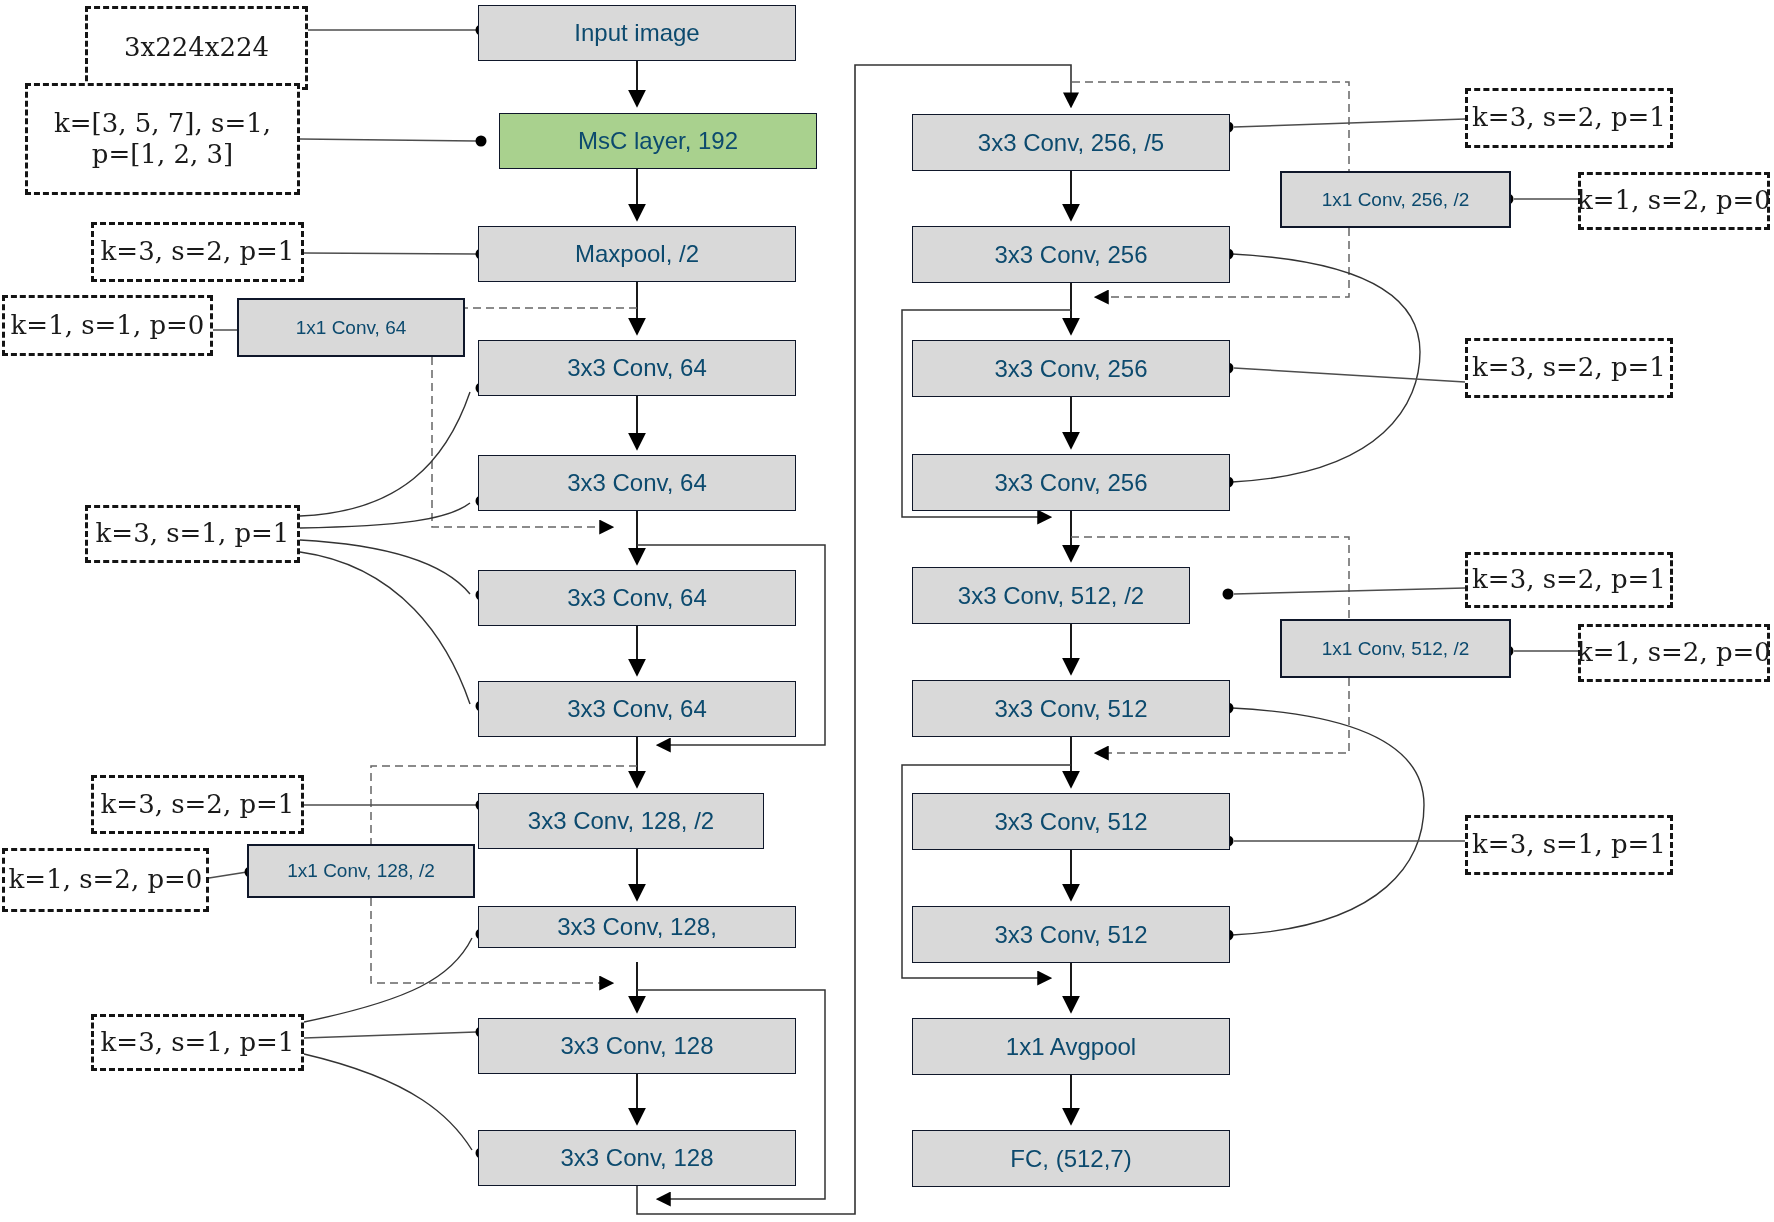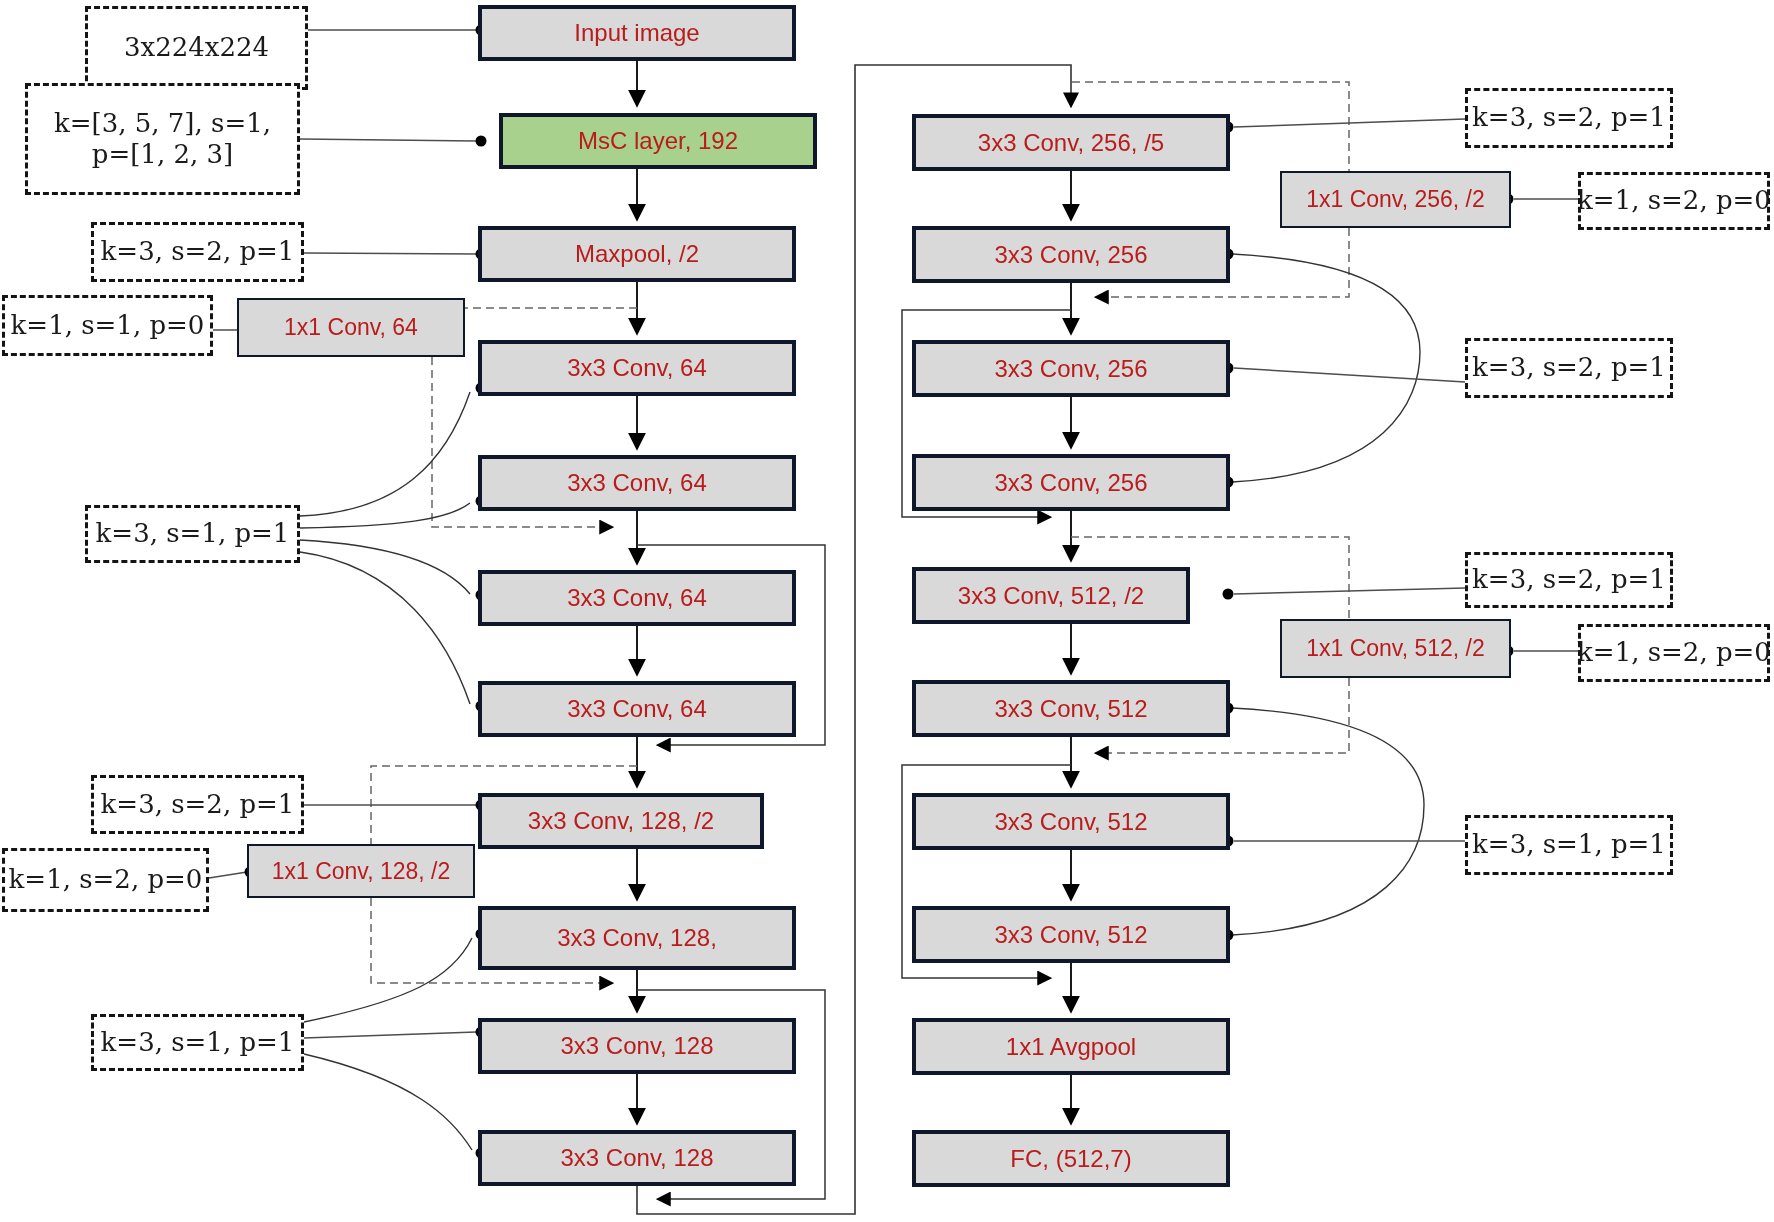--- a/index.html
+++ b/index.html
@@ -3,25 +3,25 @@
 <meta charset="utf-8">
 <style>
   html,body { margin:0; padding:0; background:#ffffff; }
   #canvas {
     position:relative; width:1774px; height:1222px; background:#ffffff;
     font-family:"Liberation Sans", sans-serif; overflow:hidden;
   }
   #wires { position:absolute; left:0; top:0; width:1774px; height:1222px; }
   .blk {
     position:absolute; box-sizing:border-box;
-    background:#d9d9d9; border:4px solid #0f172a;
+    background:#d9d9d9; border:1px solid #0f172a;
     display:flex; align-items:center; justify-content:center;
-    font-size:24px; color:#b91c1c; white-space:nowrap;
+    font-size:24px; color:#0c4a6e; white-space:nowrap;
   }
-  .blk.small { font-size:23px; border-width:2.5px; }
+  .blk.small { font-size:19px; border-width:2.5px; }
   .ann {
     position:absolute; box-sizing:border-box;
     background:#ffffff; border:3px dashed #141414;
     display:flex; flex-direction:column; align-items:center; justify-content:center;
     font-family:"DejaVu Serif", serif; font-size:26px; color:#1a1a1a;
     line-height:1.2; text-align:center; white-space:nowrap;
   }
 </style>
 </head>
 <body>
@@ -136,21 +136,21 @@
   </svg>
 
   <div class="blk" style="left:478px;top:5px;width:318px;height:56px">Input image</div>
   <div class="blk" style="left: 499px; top: 113px; width: 318px; height: 56px; background-color: rgb(169, 209, 142);">MsC layer, 192</div>
   <div class="blk" style="left:478px;top:226px;width:318px;height:56px">Maxpool, /2</div>
   <div class="blk" style="left:478px;top:340px;width:318px;height:56px">3x3 Conv, 64</div>
   <div class="blk" style="left:478px;top:455px;width:318px;height:56px">3x3 Conv, 64</div>
   <div class="blk" style="left:478px;top:570px;width:318px;height:56px">3x3 Conv, 64</div>
   <div class="blk" style="left:478px;top:681px;width:318px;height:56px">3x3 Conv, 64</div>
   <div class="blk" style="left:478px;top:793px;width:286px;height:56px">3x3 Conv, 128, /2</div>
-  <div class="blk" style="left:478px;top:906px;width:318px;height:64px">3x3 Conv, 128,</div>
+  <div class="blk" style="left:478px;top:906px;width:318px;height:42px">3x3 Conv, 128,</div>
   <div class="blk" style="left:478px;top:1018px;width:318px;height:56px">3x3 Conv, 128</div>
   <div class="blk" style="left:478px;top:1130px;width:318px;height:56px">3x3 Conv, 128</div>
 
   <div class="blk" style="left:912px;top:114px;width:318px;height:57px">3x3 Conv, 256, /5</div>
   <div class="blk" style="left:912px;top:226px;width:318px;height:57px">3x3 Conv, 256</div>
   <div class="blk" style="left:912px;top:340px;width:318px;height:57px">3x3 Conv, 256</div>
   <div class="blk" style="left:912px;top:454px;width:318px;height:57px">3x3 Conv, 256</div>
   <div class="blk" style="left:912px;top:567px;width:278px;height:57px">3x3 Conv, 512, /2</div>
   <div class="blk" style="left:912px;top:680px;width:318px;height:57px">3x3 Conv, 512</div>
   <div class="blk" style="left:912px;top:793px;width:318px;height:57px">3x3 Conv, 512</div>

